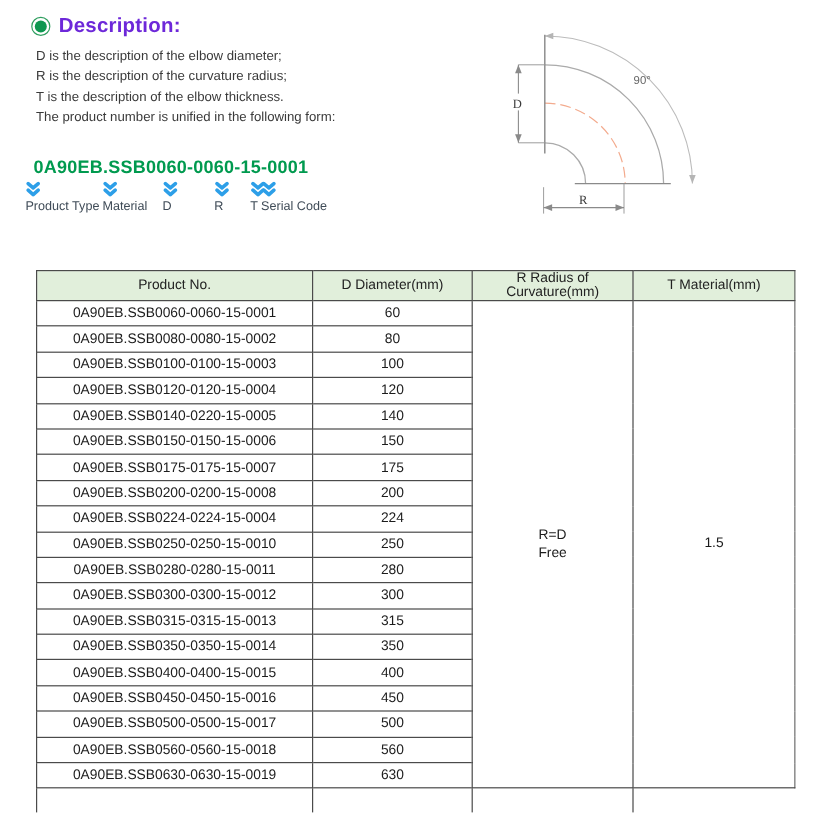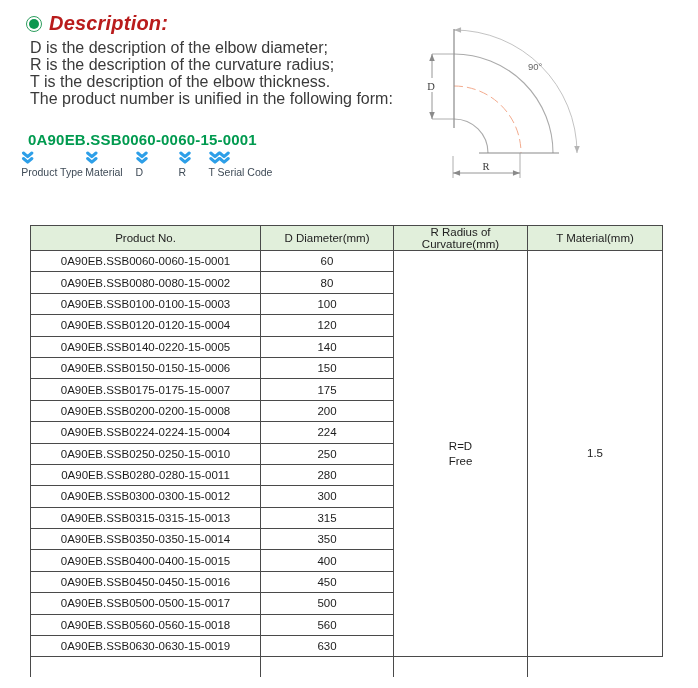--- a/index.html
+++ b/index.html
@@ -6,23 +6,23 @@
   html,body { width:698px; height:688px; }
   body {
     position:relative; overflow:hidden; background:#ffffff;
     font-family:"Liberation Sans", sans-serif; color:#383838;
   }
   
   .desc-head { position:absolute; left:26px; top:12px; display:flex; align-items:center; gap:7px; }
   .bullet-icon { width:16px; height:16px; border:1.5px solid #2f9e5f; border-radius:50%;
                  display:flex; align-items:center; justify-content:center; }
   .bullet-icon .dot { width:10px; height:10px; border-radius:50%; background:#0e9750; }
-  .desc-title { font-size:20px; font-weight:bold; color:#b91c1c; letter-spacing:0.2px;font-style:italic; }
-  
-  .desc-lines { position:absolute; left:30px; top:39px; font-size:16px; line-height:17px; color:#3a3a3a; }
+  .desc-title { font-size:17px; font-weight:bold; color:#6d28d9; letter-spacing:0.2px; }
+  
+  .desc-lines { position:absolute; left:30px; top:39px; font-size:11px; line-height:17px; color:#3a3a3a; }
   
   .product-code { position:absolute; left:28px; top:131px; font-size:15px; font-weight:800;
                   color:#009a4f; letter-spacing:0.2px; }
   
   .anno { position:absolute; top:151px; transform:translateX(-50%);
           display:flex; flex-direction:column; align-items:flex-start; gap:2px; }
   .anno-label { font-size:10.5px; color:#3f4b57; white-space:nowrap; }
   
   .diagram { position:absolute; left:415px; top:20px; }
   

